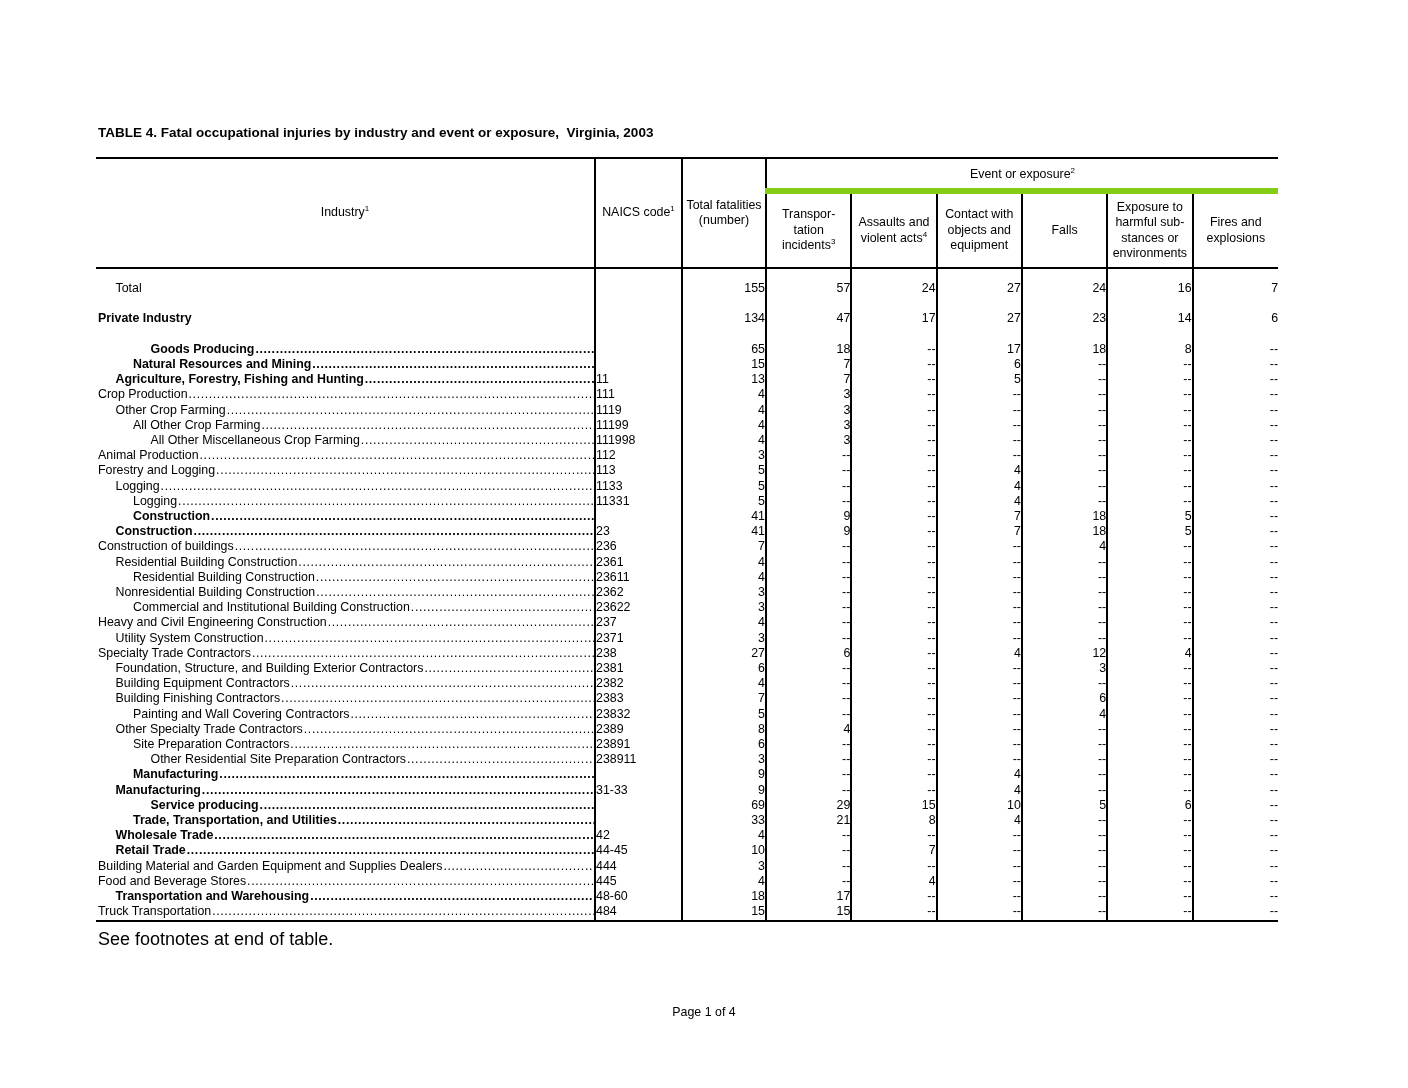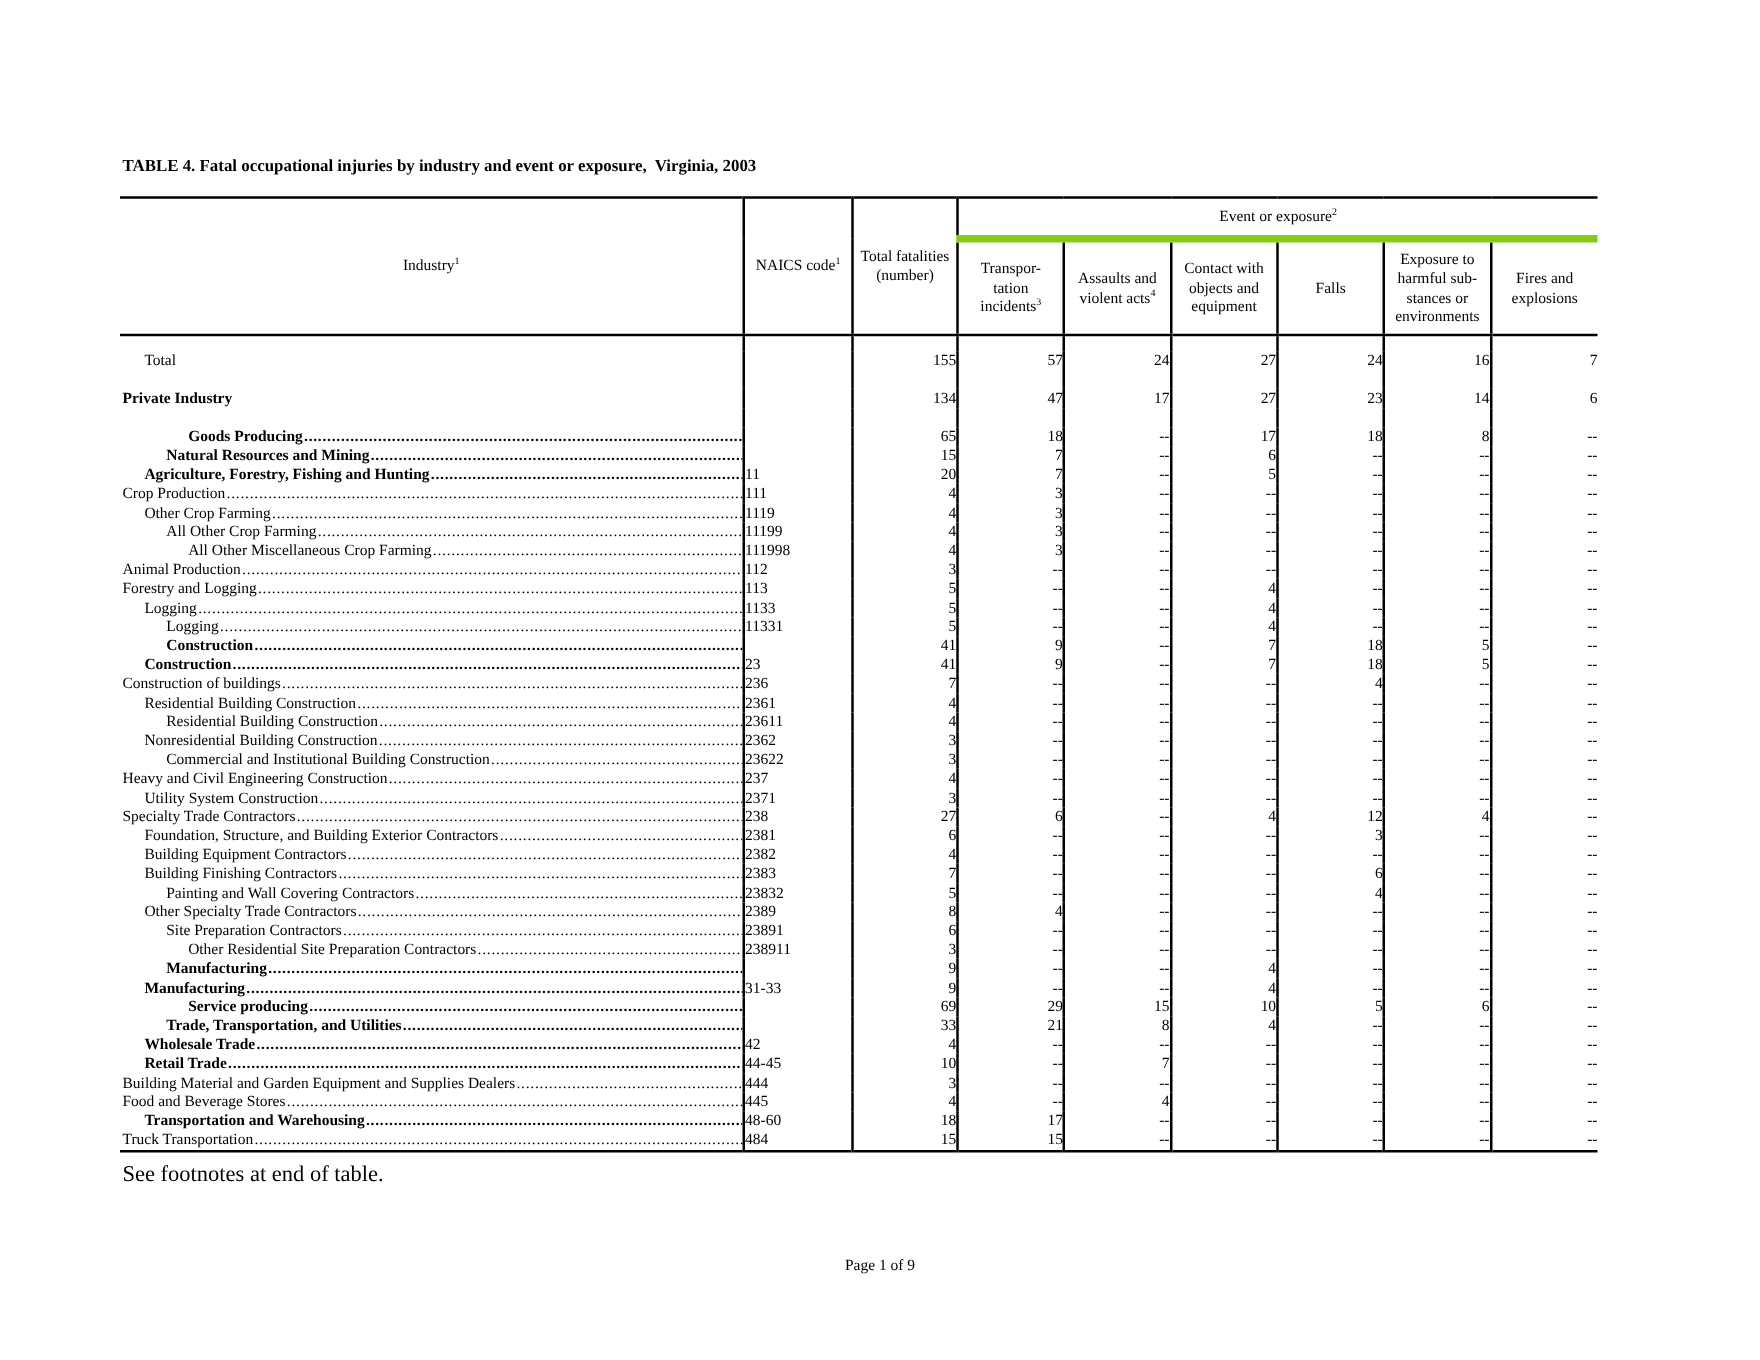--- a/index.html
+++ b/index.html
@@ -1,18 +1,18 @@
 <!DOCTYPE html>
 <html><head>
 <meta charset="utf-8">
 <style>
   html,body { margin:0; padding:0; background:#fff; }
   .page {
     position:relative; width:1408px; height:1052px; background:#fff;
-    font-family:Liberation Serif, serif; color:#000; overflow:hidden;
+    font-family:Liberation Sans, sans-serif; color:#000; overflow:hidden;
   }
   .title {
     position:absolute; left:98px; top:125px;
     font-size:13.5px; font-weight:bold; white-space:pre;
   }
   table.tbl {
     position:absolute; left:96px; top:157px; width:1182px;
     border-collapse:collapse; table-layout:fixed;
     font-size:12.4px;
     border-top:2px solid #000; border-bottom:2.5px solid #000;
@@ -202,21 +202,21 @@
           <td class="bl num">--</td>
         </tr>
         <tr>
           <td>
             <div class="ind-wrap b">
               <span class="lbl" style="padding-left: 19.5px;">Agriculture, Forestry, Fishing and Hunting</span>
               <span class="leader">............................................................................................................................................................................................................................................................................................................</span>
             </div>
           </td>
           <td class="bl naics">11</td>
-          <td class="bl num">20</td>
+          <td class="bl num">13</td>
           <td class="bl num">7</td>
           <td class="bl num">--</td>
           <td class="bl num">5</td>
           <td class="bl num">--</td>
           <td class="bl num">--</td>
           <td class="bl num">--</td>
         </tr>
         <tr>
           <td>
             <div class="ind-wrap">
@@ -774,15 +774,15 @@
           <td class="bl num">--</td>
           <td class="bl num">--</td>
           <td class="bl num">--</td>
           <td class="bl num">--</td>
           <td class="bl num">--</td>
         </tr>
       </tbody>
   </table>
 
   <div class="footnote">See footnotes at end of table.</div>
-  <div class="pagefooter">Page 1 of 9</div>
+  <div class="pagefooter">Page 1 of 4</div>
 
 </div>
 
 </body></html>

